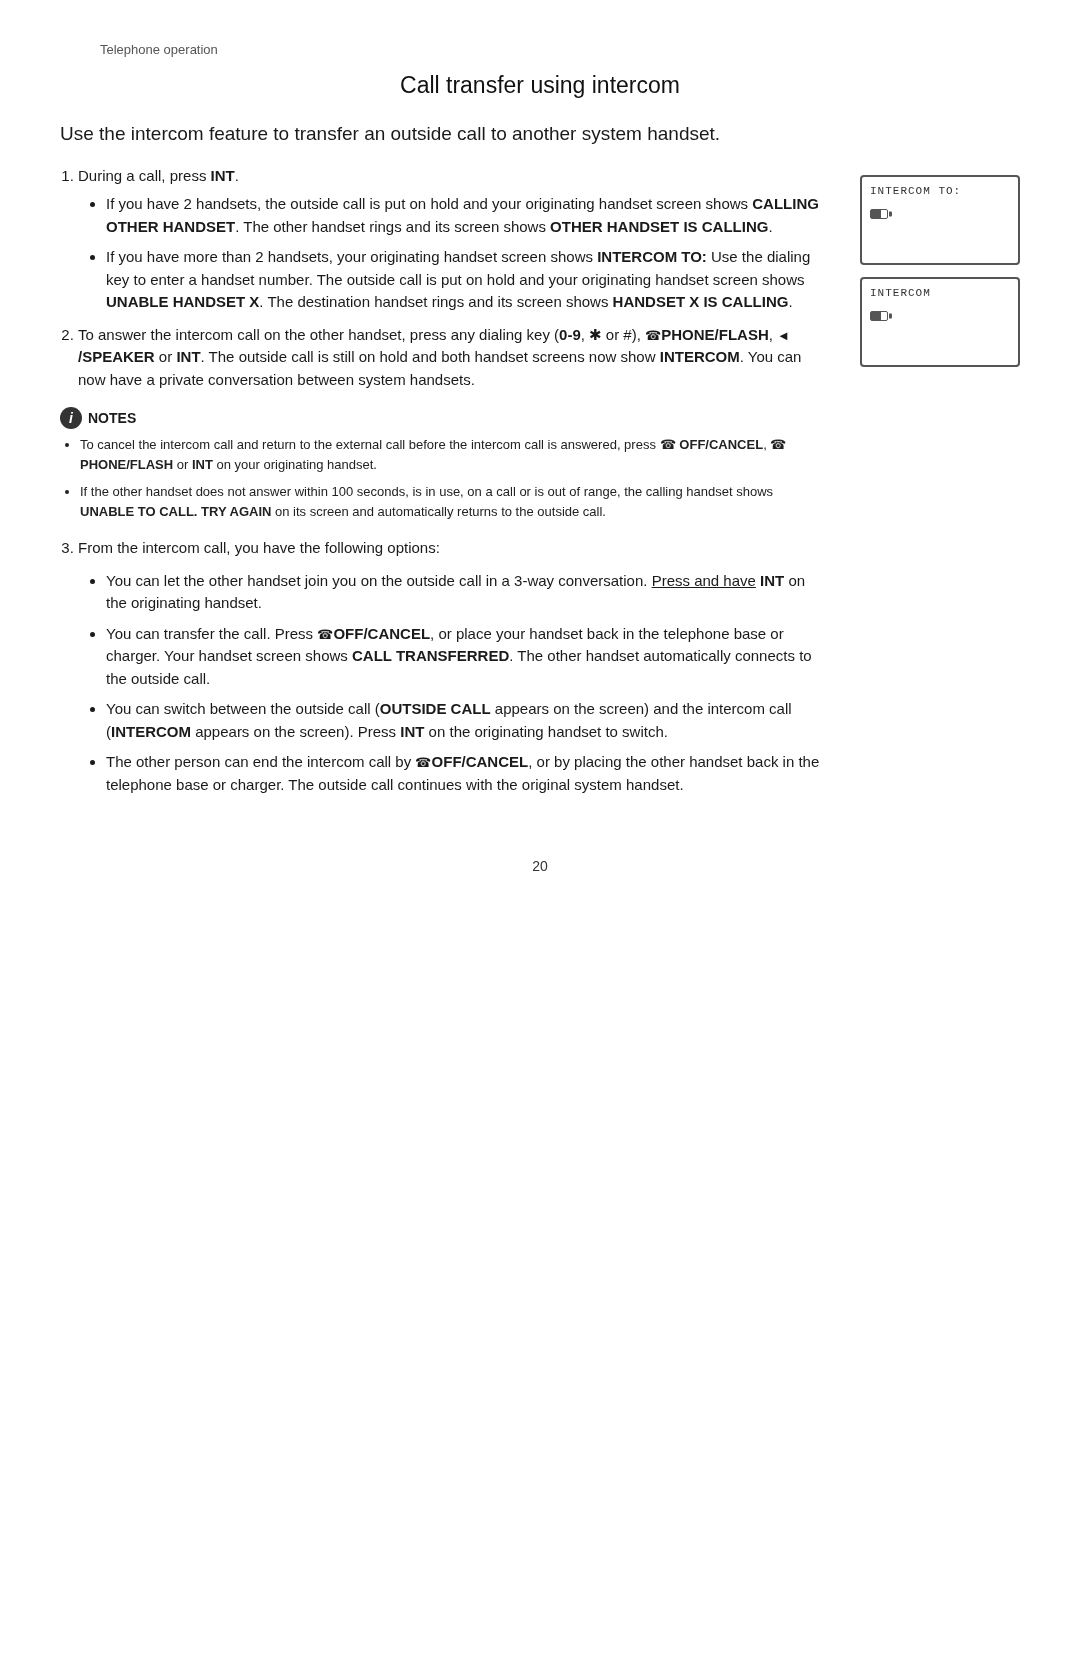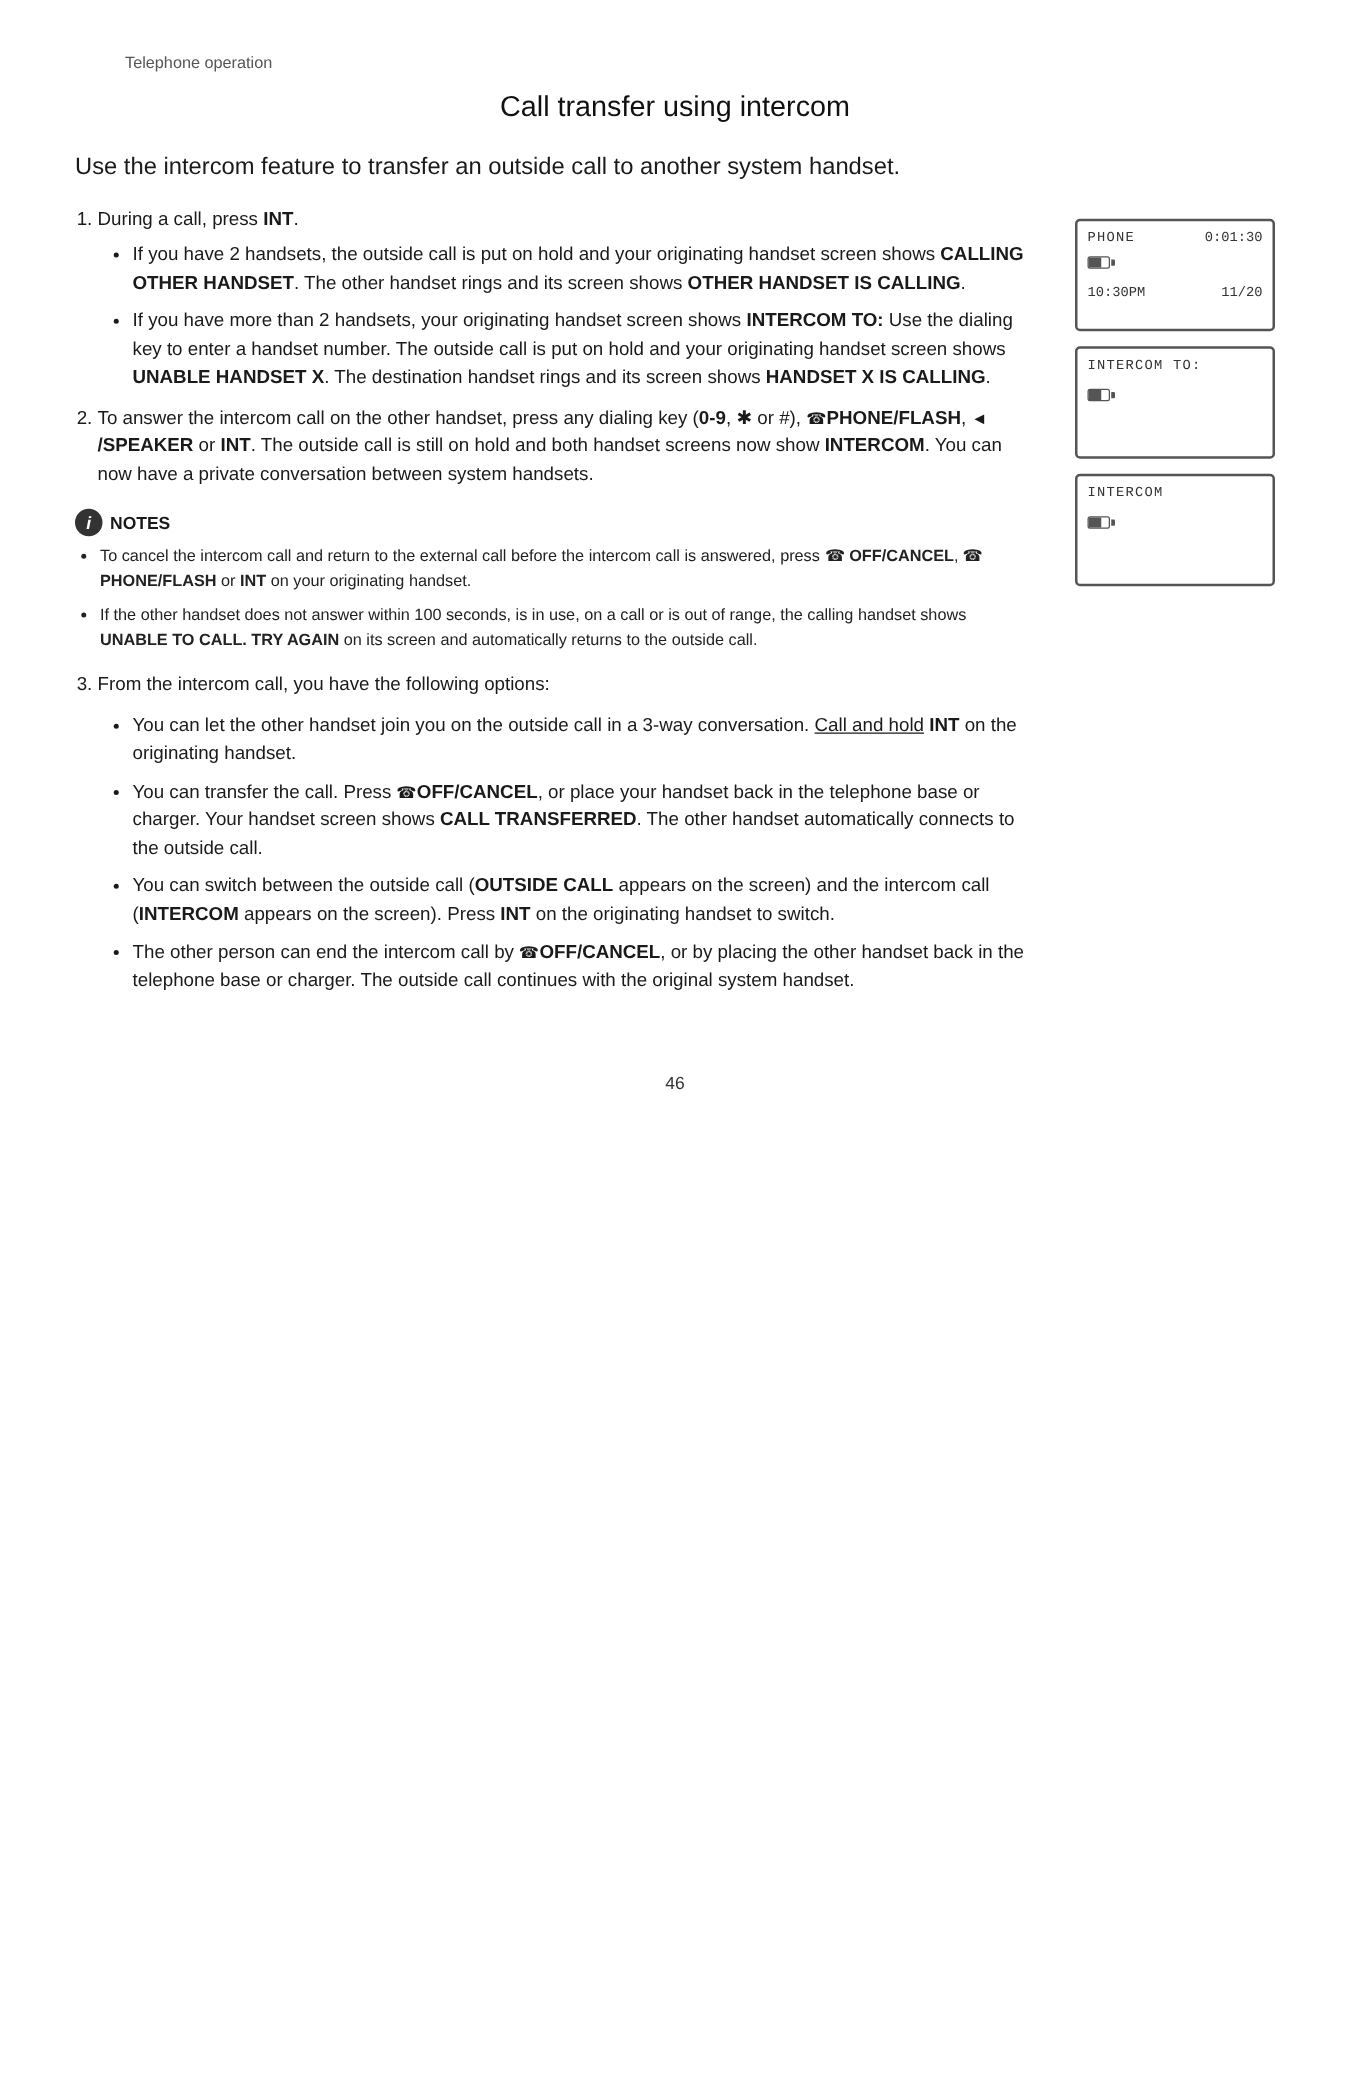--- a/index.html
+++ b/index.html
@@ -251,58 +251,47 @@
       </ul>
     </div>
 
     <ol start="3">
       <li>
         <span>From the intercom call, you have the following options:</span>
         <div class="section3-wrap">
           <div class="section3-text">
             <ul class="sub-ul">
               <li>
-                You can let the other handset join you on the outside call in a 3-way conversation. <span class="underline">Call and hold</span> <b>INT</b> on the originating handset.
+                You can let the other handset join you on the outside call in a 3-way conversation. <span class="underline">Press and have</span> <b>INT</b> on the originating handset.
               </li>
               <li>
                 You can transfer the call. Press <span class="phone-icon-inline">☎</span><b>OFF/CANCEL</b>, or place your handset back in the telephone base or charger. Your handset screen shows <b>CALL TRANSFERRED</b>. The other handset automatically connects to the outside call.
               </li>
               <li>
                 You can switch between the outside call (<b>OUTSIDE CALL</b> appears on the screen) and the intercom call (<b>INTERCOM</b> appears on the screen). Press <b>INT</b> on the originating handset to switch.
               </li>
               <li>
                 The other person can end the intercom call by <span class="phone-icon-inline">☎</span><b>OFF/CANCEL</b>, or by placing the other handset back in the telephone base or charger. The outside call continues with the original system handset.
               </li>
             </ul>
           </div>
         </div>
       </li>
     </ol>
   </div>
 
   <div class="screen-col">
 
-    <div class="phone-screen">
-      <div class="phone-screen-row">
-        <span class="phone-screen-title">PHONE</span>
-        <span class="phone-screen-time">0:01:30</span>
-      </div>
-      <div class="battery-icon"><div class="battery-fill"></div></div>
-      <div class="phone-screen-row" style="margin-top:6px;">
-        <span class="phone-screen-date">10:30PM</span>
-        <span class="phone-screen-date">11/20</span>
-      </div>
-    </div>
 
     <div class="phone-screen">
       <div class="phone-screen-label">INTERCOM TO:</div>
       <div class="battery-icon"><div class="battery-fill"></div></div>
     </div>
 
 
     <div class="phone-screen">
       <div class="phone-screen-label">INTERCOM</div>
       <div class="battery-icon"><div class="battery-fill"></div></div>
     </div>
   </div>
 </div>
 
-<div class="page-number">46</div>
+<div class="page-number">20</div>
 
 </body></html>

